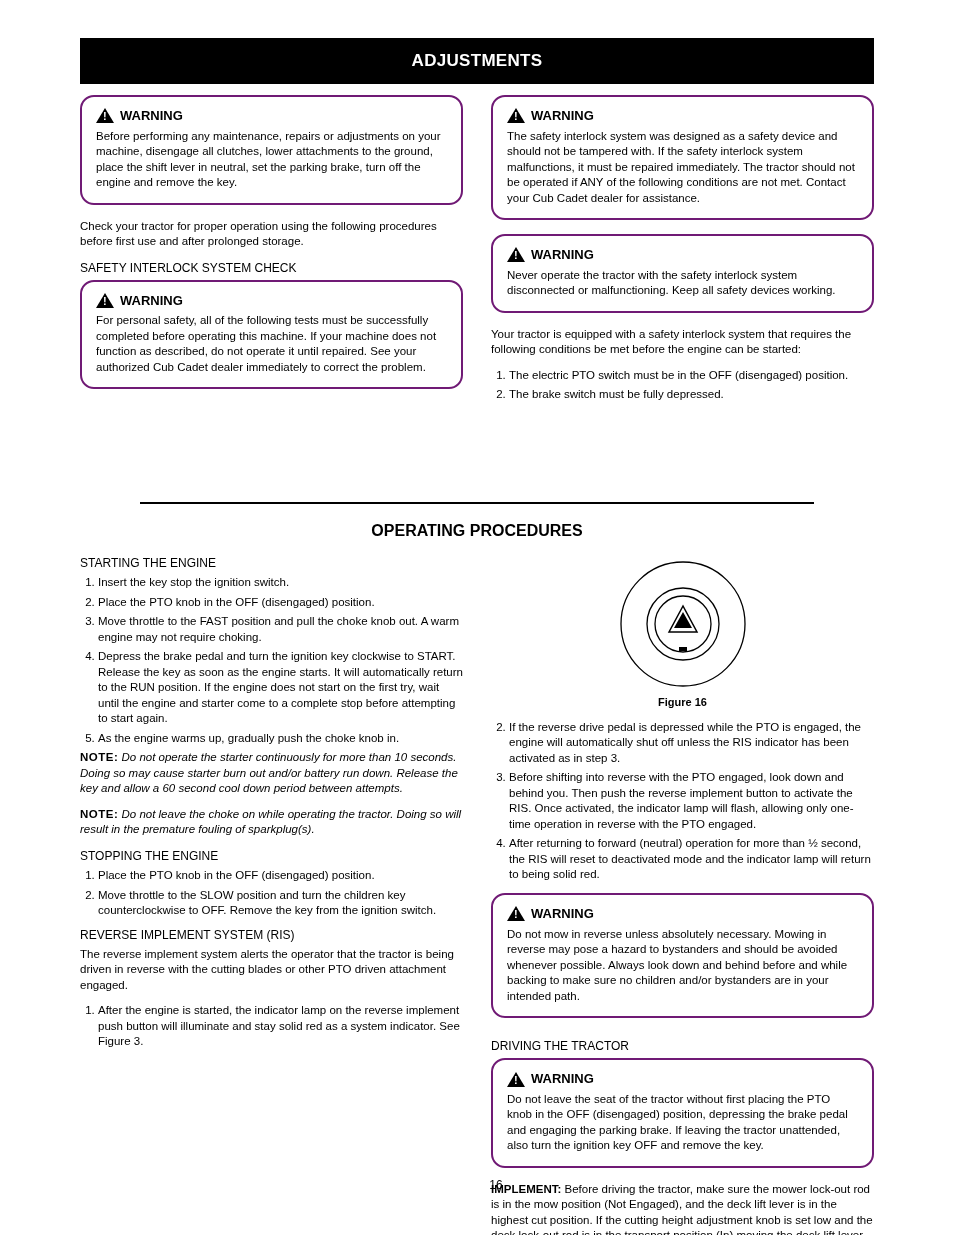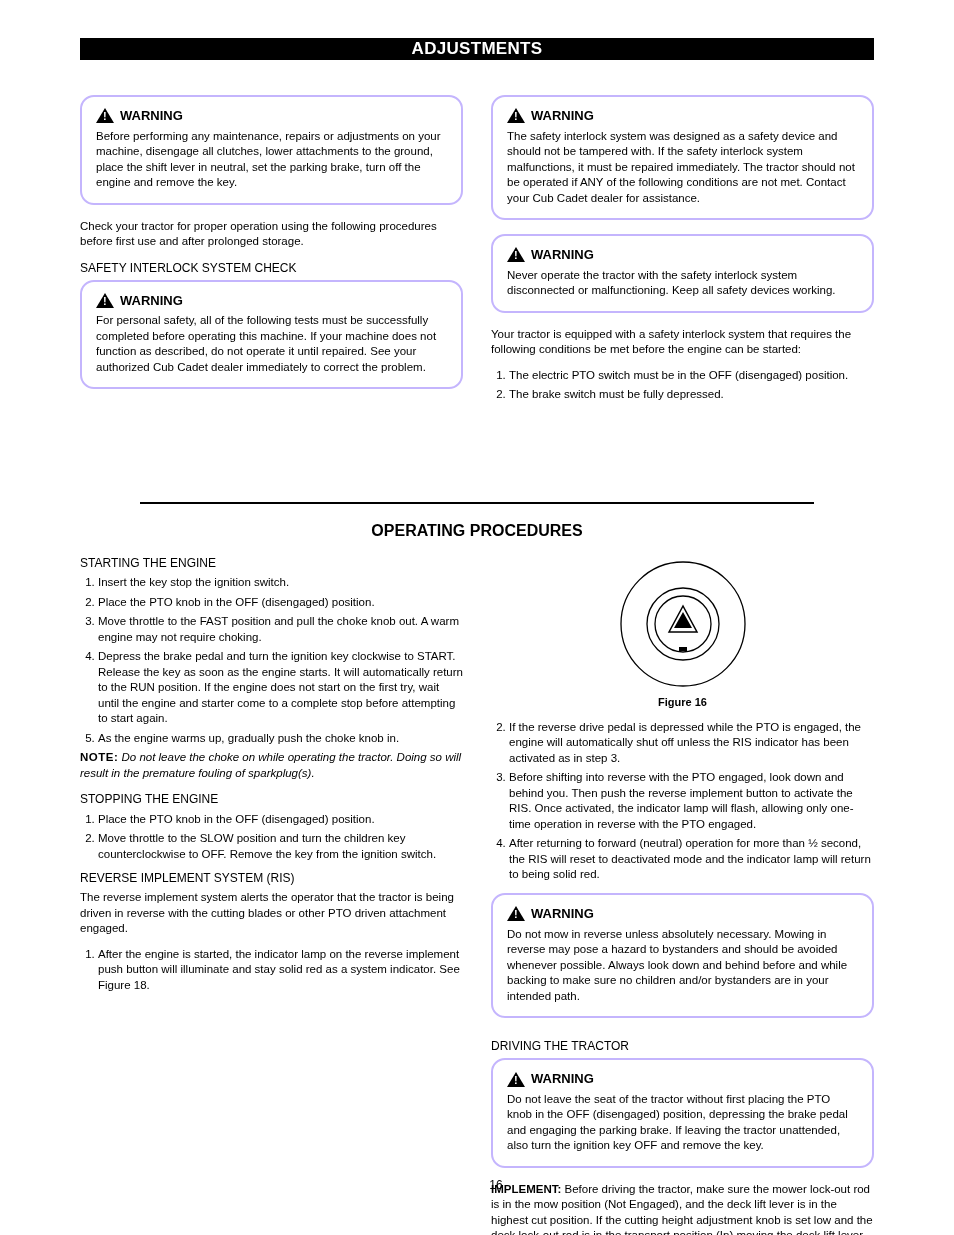--- a/index.html
+++ b/index.html
@@ -10,39 +10,39 @@
     font-family: Arial, Helvetica, sans-serif;
     font-size: 11.5px;
     line-height: 1.35;
     color: #000;
     position: relative;
     padding: 0 80px;
   }
   .header-bar {
     position: absolute;
     left: 80px; right: 80px; top: 38px;
-    height: 22px;
+    height: 46px;
     background: #000;
     color: #fff;
     display: flex;
     align-items: center;
     justify-content: center;
     font-weight: bold;
     font-size: 17px;
     letter-spacing: 0.3px;
   }
   .columns-top {
     position: absolute;
     left: 80px; right: 80px; top: 95px;
     display: flex;
     gap: 28px;
   }
   .col { flex: 1; }
   .warn-box {
-    border: 2px solid #c4b5fd;
+    border: 2px solid #701a75;
     border-radius: 14px;
     padding: 10px 14px 12px 14px;
     margin-bottom: 14px;
   }
   .warn-head {
     font-weight: bold;
     font-size: 13px;
     display: flex;
     align-items: center;
     gap: 6px;
@@ -168,31 +168,35 @@
     <div class="section-head">STARTING THE ENGINE</div>
     <ol class="steps">
       <li>Insert the key stop the ignition switch.</li>
       <li>Place the PTO knob in the OFF (disengaged) position.</li>
       <li>Move throttle to the FAST position and pull the choke knob out. A warm engine may not require choking.</li>
       <li>Depress the brake pedal and turn the ignition key clockwise to START. Release the key as soon as the engine starts. It will automatically return to the RUN position. If the engine does not start on the first try, wait until the engine and starter come to a complete stop before attempting to start again.</li>
       <li>As the engine warms up, gradually push the choke knob in.</li>
     </ol>
     <p class="para note">
       <span class="nb">NOTE:</span>
+      <span>Do not operate the starter continuously for more than 10 seconds. Doing so may cause starter burn out and/or battery run down. Release the key and allow a 60 second cool down period between attempts.</span>
+    </p>
+    <p class="para note">
+      <span class="nb">NOTE:</span>
       <span>Do not leave the choke on while operating the tractor. Doing so will result in the premature fouling of sparkplug(s).</span>
     </p>
     <div class="section-head">STOPPING THE ENGINE</div>
     <ol class="steps">
       <li>Place the PTO knob in the OFF (disengaged) position.</li>
       <li>Move throttle to the SLOW position and turn the children key counterclockwise to OFF. Remove the key from the ignition switch.</li>
     </ol>
     <div class="section-head" style="margin-top:8px">REVERSE IMPLEMENT SYSTEM (RIS)</div>
     <p class="para">The reverse implement system alerts the operator that the tractor is being driven in reverse with the cutting blades or other PTO driven attachment engaged.</p>
     <ol class="steps">
-      <li>After the engine is started, the indicator lamp on the reverse implement push button will illuminate and stay solid red as a system indicator. See Figure 18.</li>
+      <li>After the engine is started, the indicator lamp on the reverse implement push button will illuminate and stay solid red as a system indicator. See Figure 3.</li>
     </ol>
   </div>
 
   <div class="col">
     <svg class="sig-svg" width="130" height="130" viewBox="0 0 130 130">
       <circle cx="65" cy="65" r="62" fill="none" stroke="#000" stroke-width="1.3"></circle>
       <circle cx="65" cy="65" r="36" fill="none" stroke="#000" stroke-width="1.3"></circle>
       <circle cx="65" cy="65" r="28" fill="none" stroke="#000" stroke-width="1.3"></circle>
       <g transform="translate(65,63)">
         <path d="M-14 10 L0 -16 L14 10 Z" fill="none" stroke="#000" stroke-width="1.5"></path>

